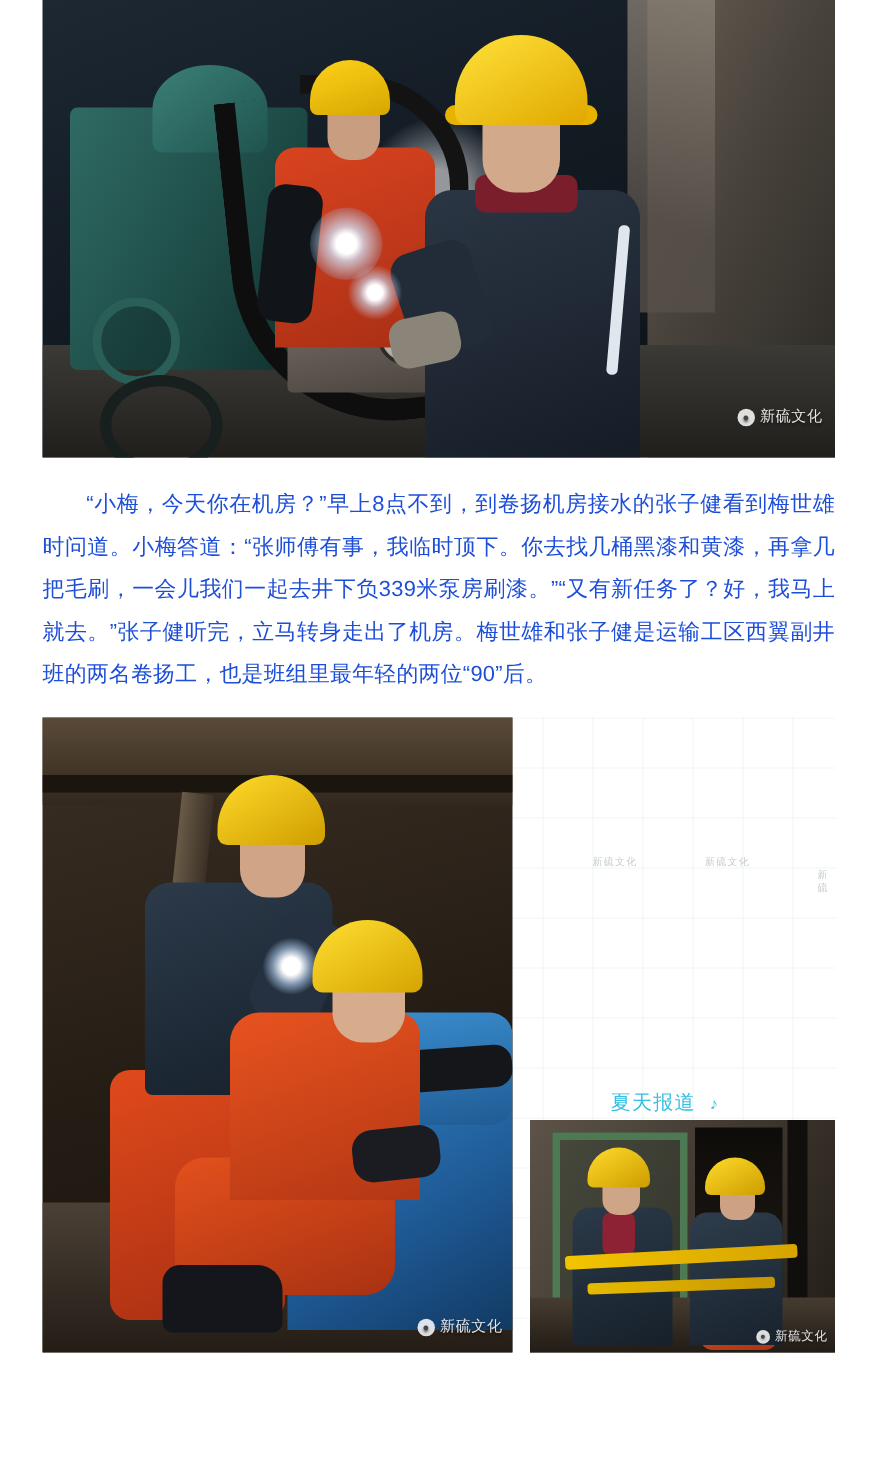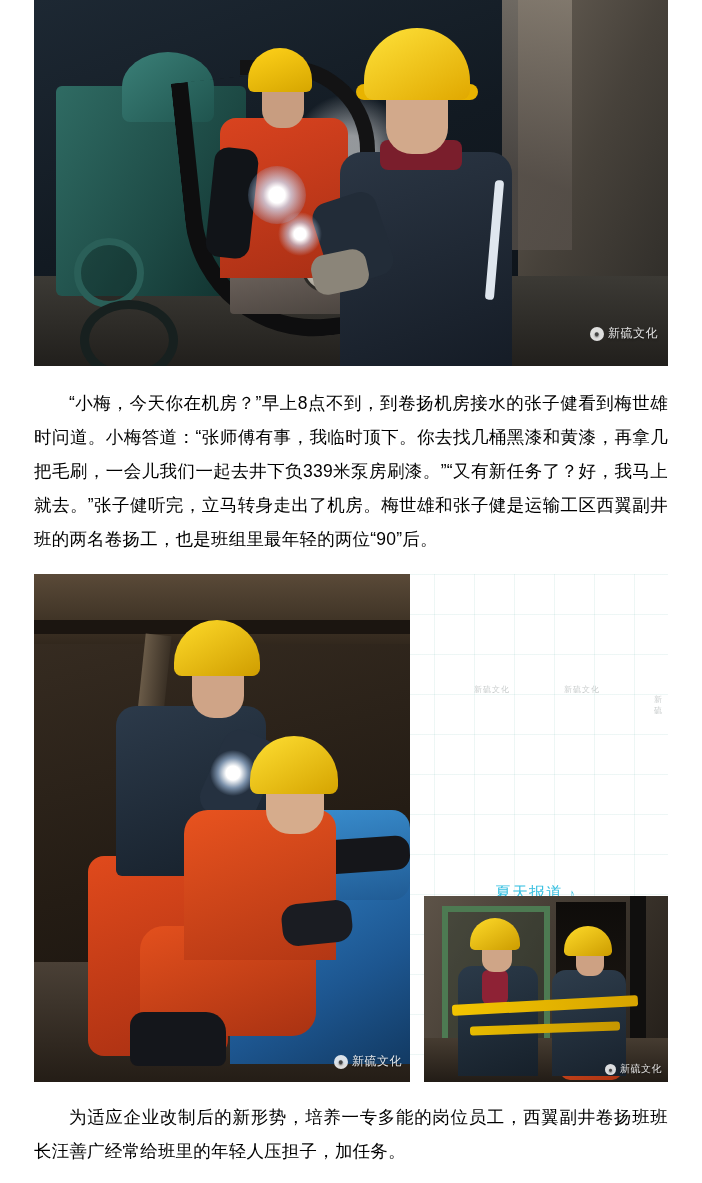--- a/index.html
+++ b/index.html
@@ -254,21 +254,21 @@
     border-radius: 14px;
     transform: rotate(-12deg);
   }
   #photo-welding .wm { right: 10px; bottom: 24px; }
 
   
   .para {
     font-size: 17.5px;
     line-height: 34px;
     letter-spacing: 0.2px;
-    color: #000000;
+    color: #1d4ed8;
     text-align: justify;
     text-indent: 2em;
   }
   .para-1 {
     margin: 20px 0 0 0;
     width: 634px;
   }
 
   
   .collage {
@@ -289,24 +289,25 @@
   }
   .collage .ghost {
     position: absolute;
     font-size: 8px;
     color: rgba(130,140,140,0.45);
     letter-spacing: 1px;
   }
   .collage .caption-float {
     position: absolute;
     right: 92px;
-    top: 309px;
+    top: 298px;
     font-size: 16px;
     color: #35bfe0;
     letter-spacing: 1px;
+    font-family: Liberation Mono, monospace;
   }
   .collage .caption-float .note {
     color: #35bfe0;
     font-size: 13px;
   }
 
   
   #photo-kneeling {
     position: absolute;
     left: 0; top: 0;
@@ -623,16 +624,15 @@
         <div class="r-helmet-b"></div>
         <div class="rail"></div>
         <div class="rail2"></div>
         <div class="wm">
           <span class="wm-badge">●</span>
           <span>新硫文化</span>
         </div>
       </div>
     </div>
 
-    <p class="para para-2">为适应企业改制后的新形势，培养一专多能的岗位员工，西翼副井卷扬班班长汪善广经常给班里的年轻人压担子，加任务。</p>
 
   </div>
 </div>
 
 </body></html>

